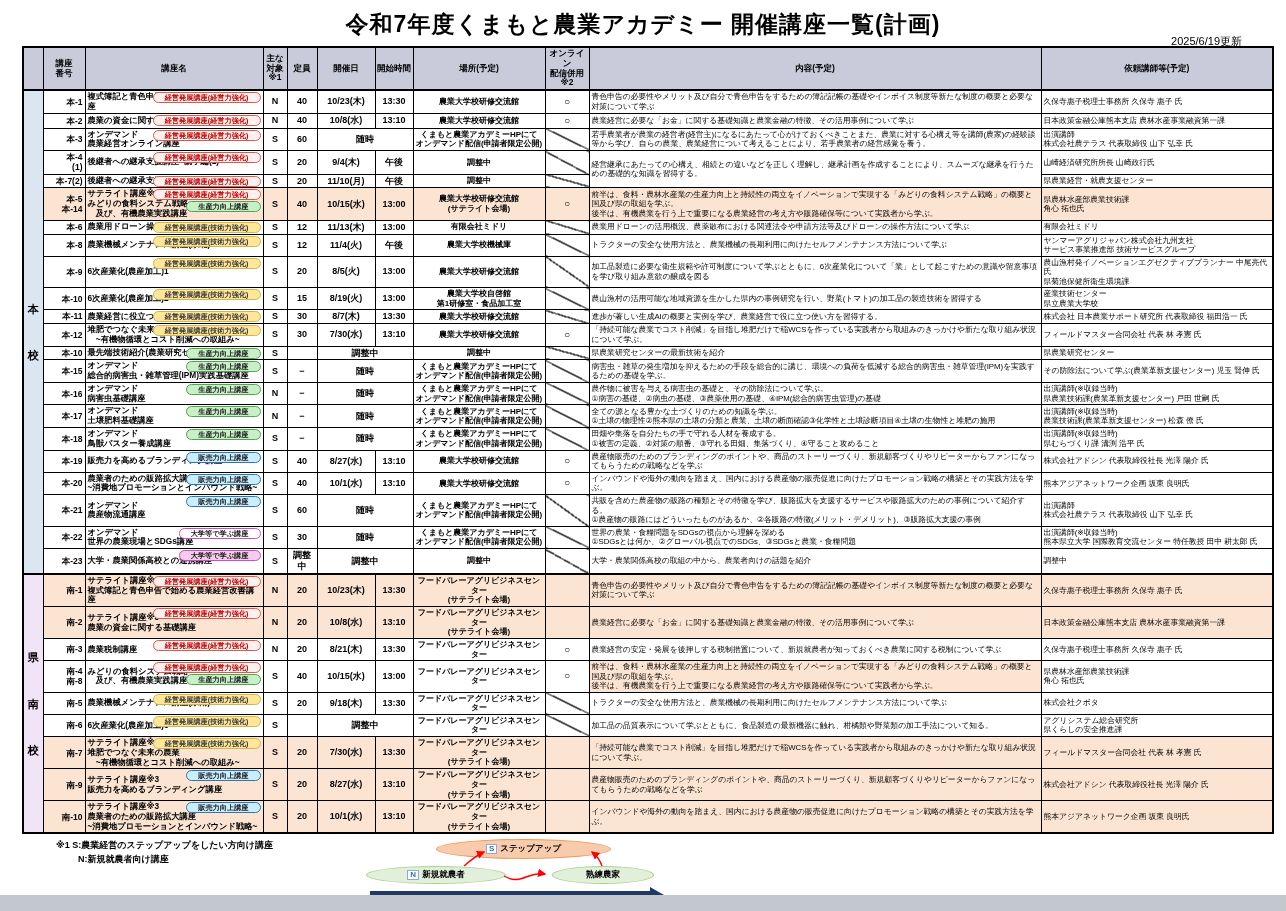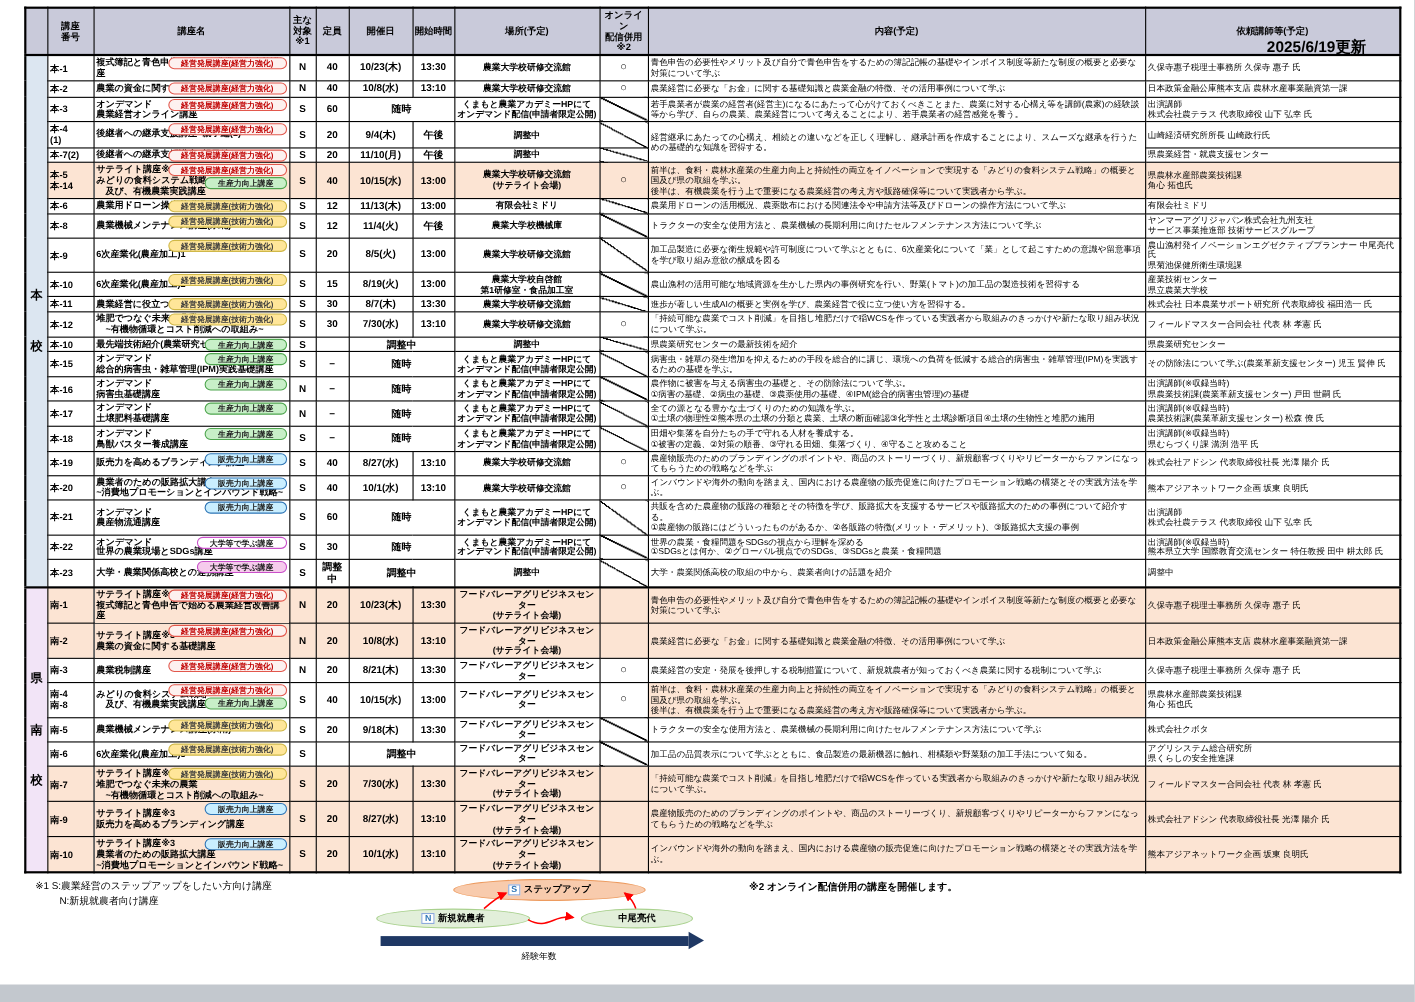--- a/index.html
+++ b/index.html
@@ -1,59 +1,60 @@
 <!DOCTYPE html>
 <html><head>
 <meta charset="utf-8">
 <style>
   html,body{margin:0;padding:0;background:#aeb2b8;font-family:"Liberation Sans","DejaVu Sans",sans-serif;}
   .page{position:relative;width:1286px;height:911px;background:#ffffff;overflow:hidden;}
   .title{text-align:center;font-size:23px;font-weight:bold;padding-top:9px;letter-spacing:1px;color:#000;}
-  .updated{position:absolute;top:34px;right:44px;font-size:14px;font-weight:bold;color:#000;}
+  .updated{position:absolute;top:34px;right:44px;font-size:11px;font-weight:normal;color:#000;}
 
   table{border-collapse:collapse;table-layout:fixed;margin:6px 0 0 22px;width:1252px;border:2px solid #000;}
   th{background:#C9CADA;font-size:8.5px;font-weight:bold;border:1px solid #000;padding:1px;white-space:pre-line;line-height:1.15;color:#000;}
   td{border:1px solid #000;font-size:8.5px;padding:1px 2px;vertical-align:middle;line-height:1.2;color:#000;}
   tbody.sec{border-top:2px solid #000;}
   td.band{white-space:pre-line;font-size:11px;font-weight:bold;text-align:center;vertical-align:middle;line-height:4.2;padding:0;}
-  td.no{white-space:pre-line;text-align:left;font-weight:bold;font-size:8.5px;}
+  td.no{white-space:pre-line;text-align:right;font-weight:bold;font-size:8.5px;}
   td.nm{position:relative;}
   .nml{font-size:8.3px;white-space:pre-line;line-height:1.18;font-weight:bold;}
   .bdgs{position:absolute;top:1px;right:2px;display:flex;flex-direction:column;gap:1px;align-items:flex-end;z-index:1;}
   .bdg{display:inline-block;font-size:7.2px;line-height:1.25;border:1px solid;border-radius:7px;padding:0 11px;white-space:nowrap;font-weight:bold;}
   td.c{text-align:center;}
   td.tg,td.cap,td.dt,td.tm{font-size:9px;font-weight:bold;}
   td.pl{font-size:8px;white-space:pre-line;font-weight:bold;}
   td.on{font-size:10px;font-weight:bold;}
   td.slash{background-image:linear-gradient(to top right,transparent calc(50% - 0.6px),#000 calc(50% - 0.6px),#000 calc(50% + 0.6px),transparent calc(50% + 0.6px));}
   td.ct,td.tc{font-size:7.8px;white-space:pre-line;text-align:left;line-height:1.22;}
   tr.hl td{background:#FCE4D3;}
   td.chl{background:#FCE4D3;}
 
   .footer{display:flex;margin:5px 0 0 32px;align-items:flex-start;}
-  .fnotes1{font-size:9px;font-weight:normal;width:308px;line-height:1.5;}
+  .fnotes1{font-size:9px;font-weight:bold;width:308px;line-height:1.5;margin-left:24px;}
   .fnotes1 .ind{margin-left:22px;}
   .diagram{position:relative;width:315px;height:78px;margin-right:26px;flex:none;}
   .el{position:absolute;border-radius:50%;display:flex;align-items:center;justify-content:center;font-size:8.5px;font-weight:bold;box-sizing:border-box;}
   .el-s{left:72px;top:0;width:175px;height:20px;background:#F8CBAD;border:1px solid #ED9B5F;}
   .el-n{left:2px;top:27px;width:140px;height:18px;background:#E2EFDA;border:1px solid #A9D18E;}
   .el-e{left:188px;top:27px;width:102px;height:18px;background:#E2EFDA;border:1px solid #A9D18E;}
   .chip{color:#2E75B6;border:1px solid #8EAADB;font-size:8px;line-height:1;padding:0 2px;margin-right:3px;background:#fff;}
   .arrows{position:absolute;left:0;top:0;}
   .axis{position:absolute;left:6px;top:52px;width:280px;height:9px;background:#1F3864;}
   .axis:after{content:'';position:absolute;right:-14px;top:-4px;border-left:14px solid #1F3864;border-top:8.5px solid transparent;border-bottom:8.5px solid transparent;}
   .axis-label{position:absolute;left:0;width:300px;top:65px;text-align:center;font-size:8px;}
   .fnotes2{font-size:9px;font-weight:bold;line-height:1.7;}
   .red{color:#FF0000;text-decoration:underline;}
   .strip{position:absolute;left:0;bottom:0;width:100%;height:16px;background:#C3C8CE;}
 </style>
 </head>
 <body>
 
 <div class="page">
+  <div class="title">令和7年度くまもと農業アカデミー 開催講座一覧(計画)</div>
   <div class="updated">2025/6/19更新</div>
 
   <table id="course-table">
     <colgroup>
       <col style="width:20px">
         <col style="width:42px">
         <col style="width:178px">
         <col style="width:24px">
       <col style="width:30px">
         <col style="width:58px">
@@ -675,34 +676,33 @@
     <div class="diagram">
       <div class="el el-s">
         <span class="chip">S</span>
         <span>ステップアップ</span>
       </div>
       <div class="el el-n">
         <span class="chip">N</span>
         <span>新規就農者</span>
       </div>
       <div class="el el-e">
-        <span>中尾亮代</span>
+        <span>熟練農家</span>
       </div>
       <svg class="arrows" width="315" height="50" viewBox="0 0 315 50">
         <defs>
           <marker id="ra" markerWidth="7" markerHeight="7" refX="5" refY="3" orient="auto">
             <path d="M0,0 L6,3 L0,6 Z" fill="#FF0000"></path>
           </marker>
         </defs>
         <path d="M100,27 C108,20 113,16 120,13" stroke="#FF0000" stroke-width="1.4" fill="none" marker-end="url(#ra)"></path>
         <path d="M238,27 C236,21 233,17 228,13" stroke="#FF0000" stroke-width="1.4" fill="none" marker-end="url(#ra)"></path>
         <path d="M140,37 C158,47 163,32 181,35" stroke="#FF0000" stroke-width="1.4" fill="none" marker-end="url(#ra)"></path>
       </svg>
       <div class="axis"></div>
       <div class="axis-label">経験年数</div>
     </div>
     <div class="fnotes2">
-      <div>※2 オンライン配信併用の講座を開催します。</div>
     </div>
   </div>
 
   <div class="strip"></div>
 </div>
 
 </body></html>

